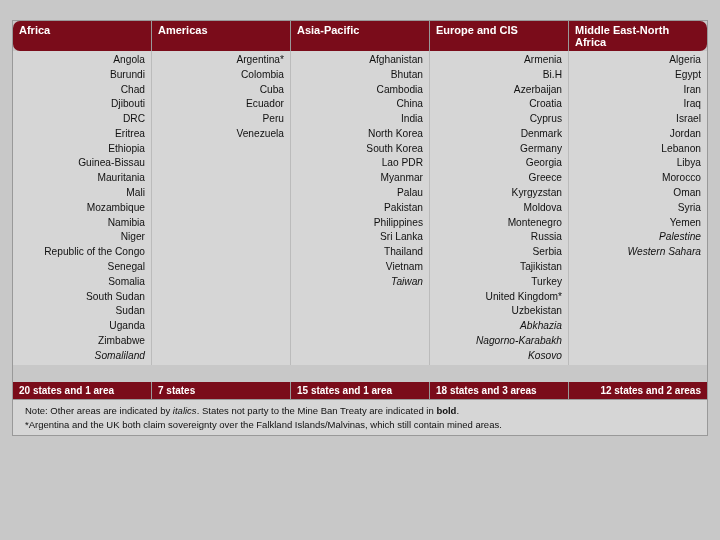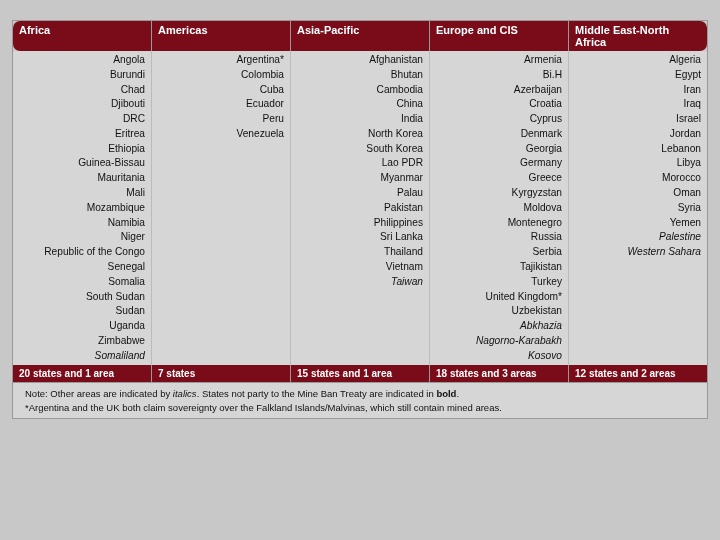--- a/index.html
+++ b/index.html
@@ -70,30 +70,31 @@
       color: #111;
       border-right: 1px solid #bbb;
       vertical-align: top;
       line-height: 1.45;
       text-align: right;
     }
     .data-cell:last-child { border-right: none; }
     .footer-row {
       display: flex;
       background: #7a0c1a;
+      margin-top: 17px;
     }
     .footer-cell {
       color: white;
       font-size: 10px;
       padding: 3px 6px;
       flex: 1;
       border-right: 1px solid #999;
       font-weight: bold;
     }
-    .footer-cell:last-child { border-right: none; }
+    .footer-cell:last-child { border-right: none; text-align: right; }
     .note-block {
       width: 100%;
       background: #d6d6d6;
       padding: 4px 12px;
       font-size: 9.5px;
       color: #111;
       border: 1px solid #999;
       border-top: none;
       line-height: 1.4;
     }
@@ -166,22 +167,22 @@
           <div>Vietnam</div>
           <div><em>Taiwan</em></div>
         </div>
         <div class="data-cell">
           <div>Armenia</div>
           <div>Bi.H</div>
           <div>Azerbaijan</div>
           <div>Croatia</div>
           <div>Cyprus</div>
           <div>Denmark</div>
+          <div>Germany</div>
           <div>Georgia</div>
-          <div>Germany</div>
           <div>Greece</div>
           <div>Kyrgyzstan</div>
           <div>Moldova</div>
           <div>Montenegro</div>
           <div>Russia</div>
           <div>Serbia</div>
           <div>Tajikistan</div>
           <div>Turkey</div>
           <div>United Kingdom*</div>
           <div>Uzbekistan</div>

